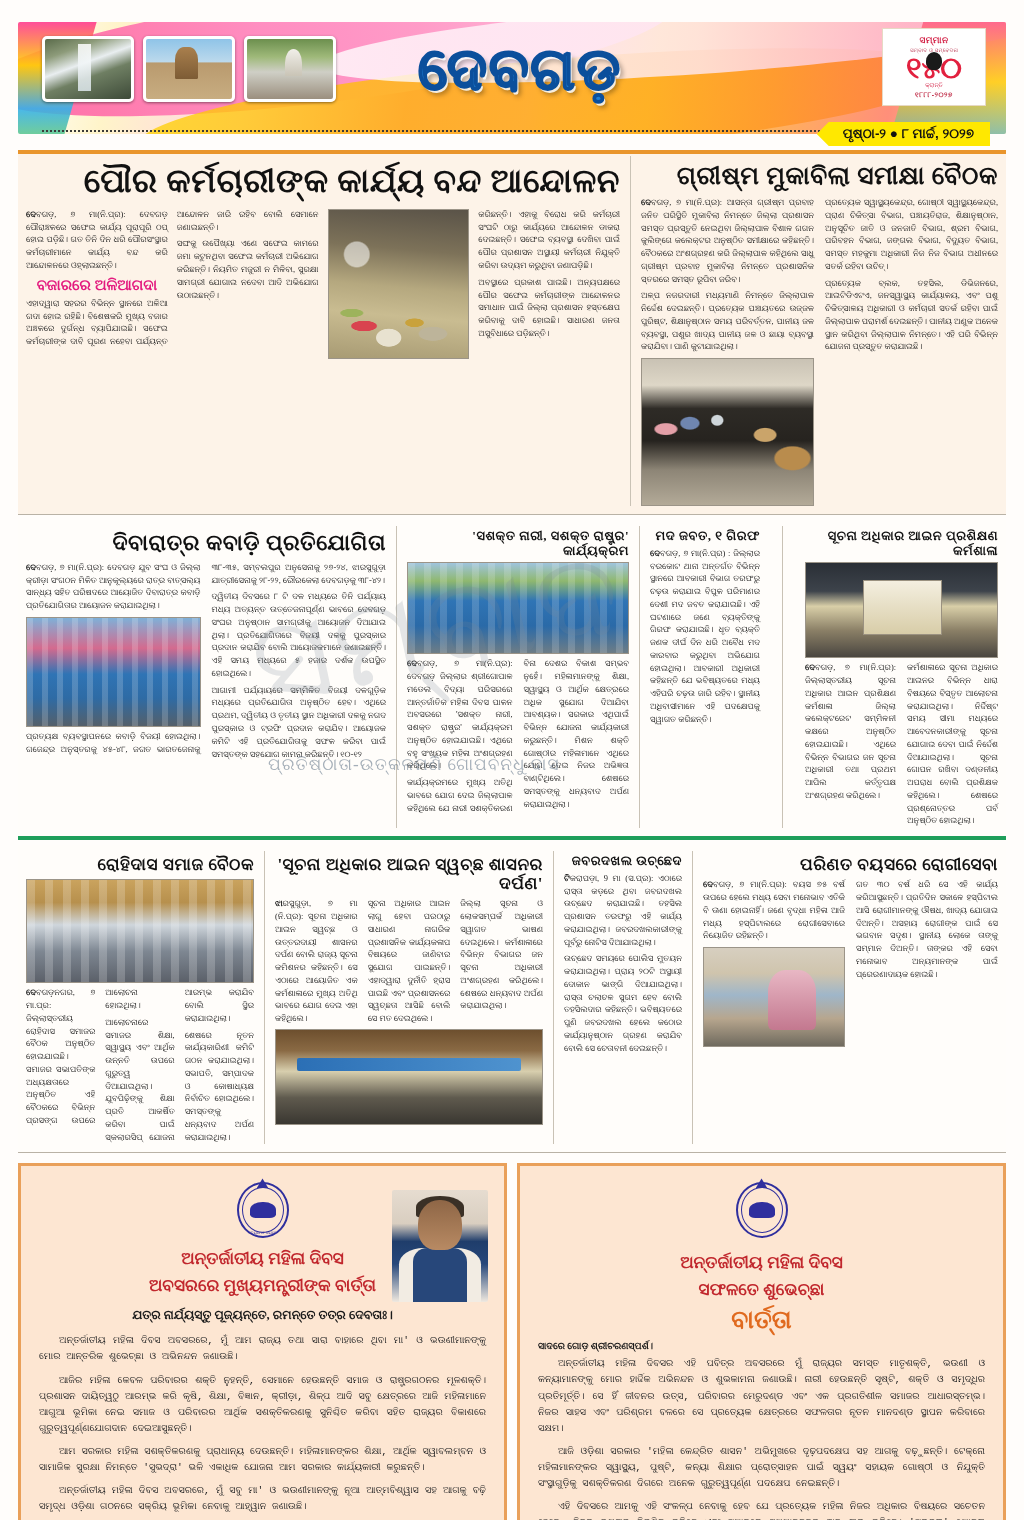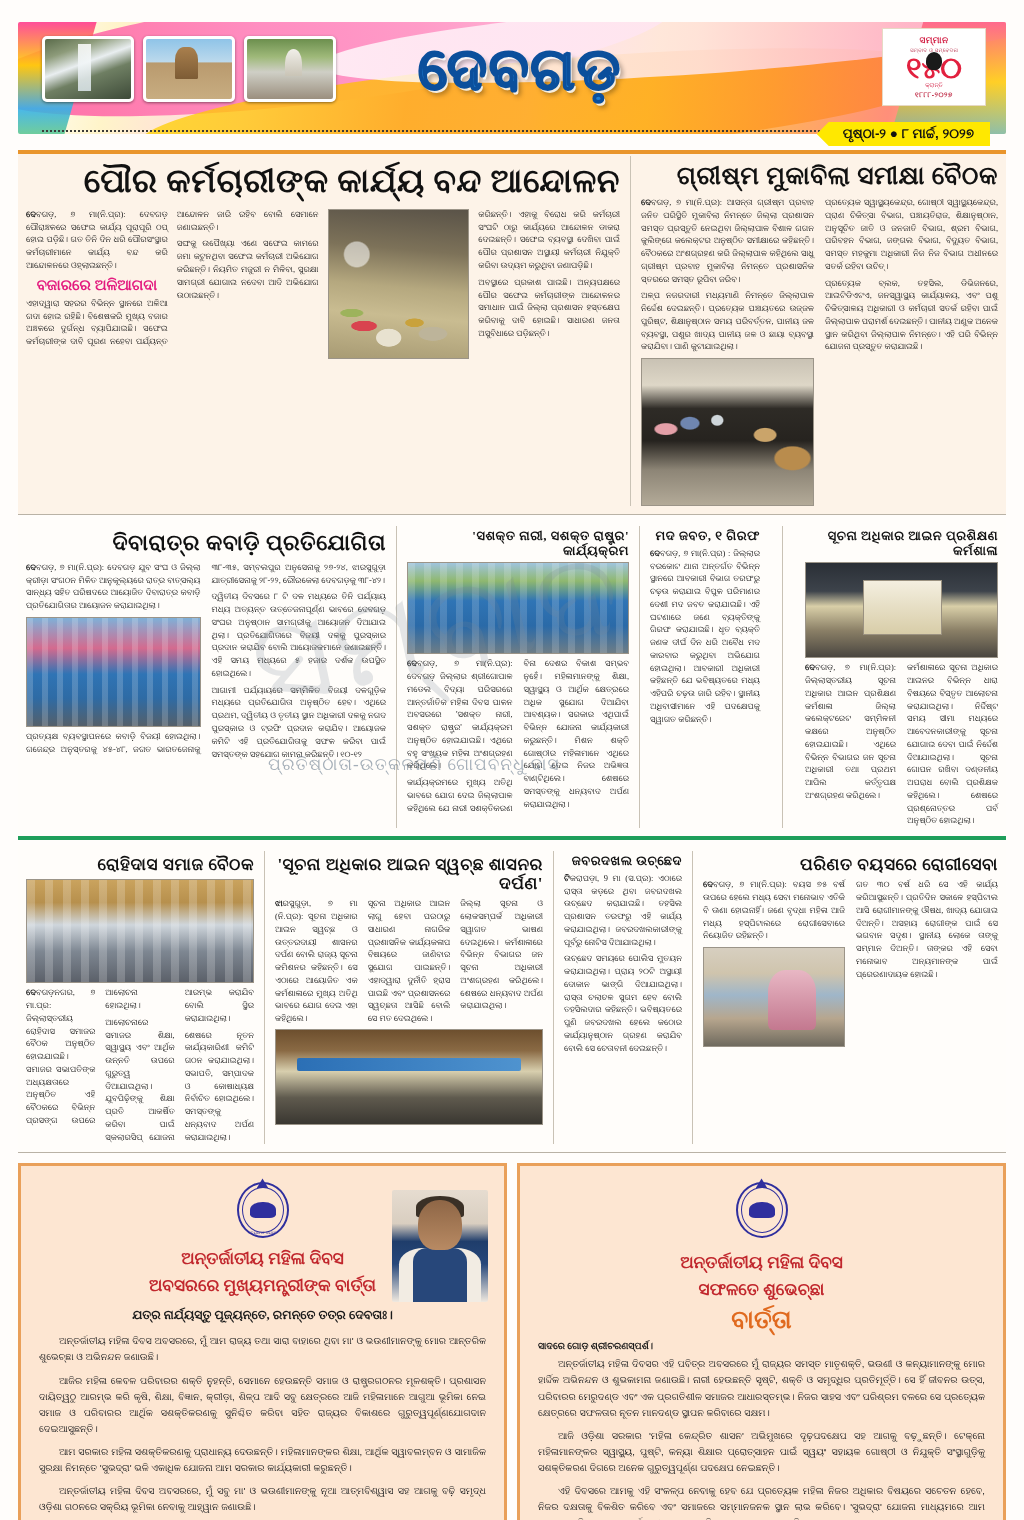--- a/index.html
+++ b/index.html
@@ -306,21 +306,21 @@
   }
   .ad-quote {
     text-align:center; font-family:"Liberation Serif",serif;
     font-weight:700; font-size: 12.5px; color:#1a1a1a; margin: 10px 0 10px 0;
   }
   .ad-salute {
     font-family:"Liberation Serif",serif; font-weight:700;
     font-size: 9.5px; color:#1a1a1a; margin: 6px 0 4px 0;
   }
   p.ad-p {
-    font-family:Liberation Sans, sans-serif;
+    font-family:Liberation Mono, monospace;
     font-size: 9.6px; line-height: 1.68; color:#16181a;
     text-align: justify; text-indent: 20px; margin: 0 0 7px 0;
   }
 
   .section-gap { height: 5px; }
 </style>
 </head>
 <body>
 
 <div class="page">

